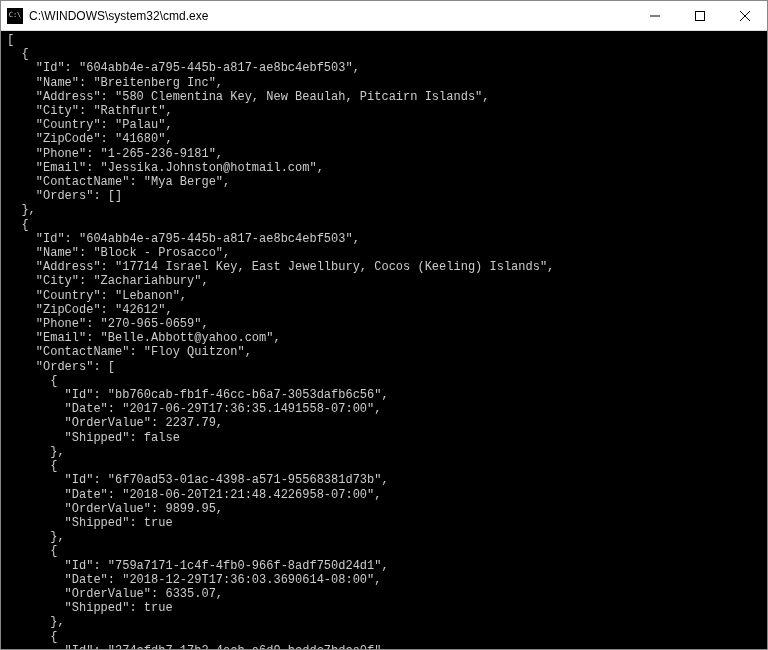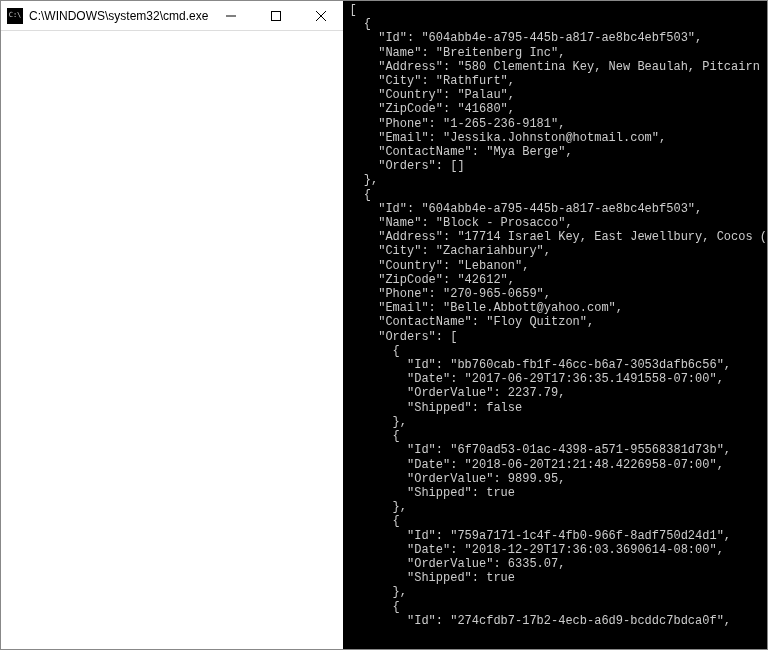--- a/index.html
+++ b/index.html
@@ -12,20 +12,21 @@
       height: 650px;
       background: #fff;
       font-family: "Segoe UI", Tahoma, sans-serif;
       overflow: hidden;
     }
     .window {
       width: 768px;
       height: 650px;
       border: 1px solid #888;
       display: flex;
+      flex-direction: column;
       background: #fff;
     }
     .titlebar {
       height: 30px;
       background: #fff;
       display: flex;
       align-items: center;
       padding: 0 0 0 6px;
       border-bottom: 1px solid #ddd;
     }

